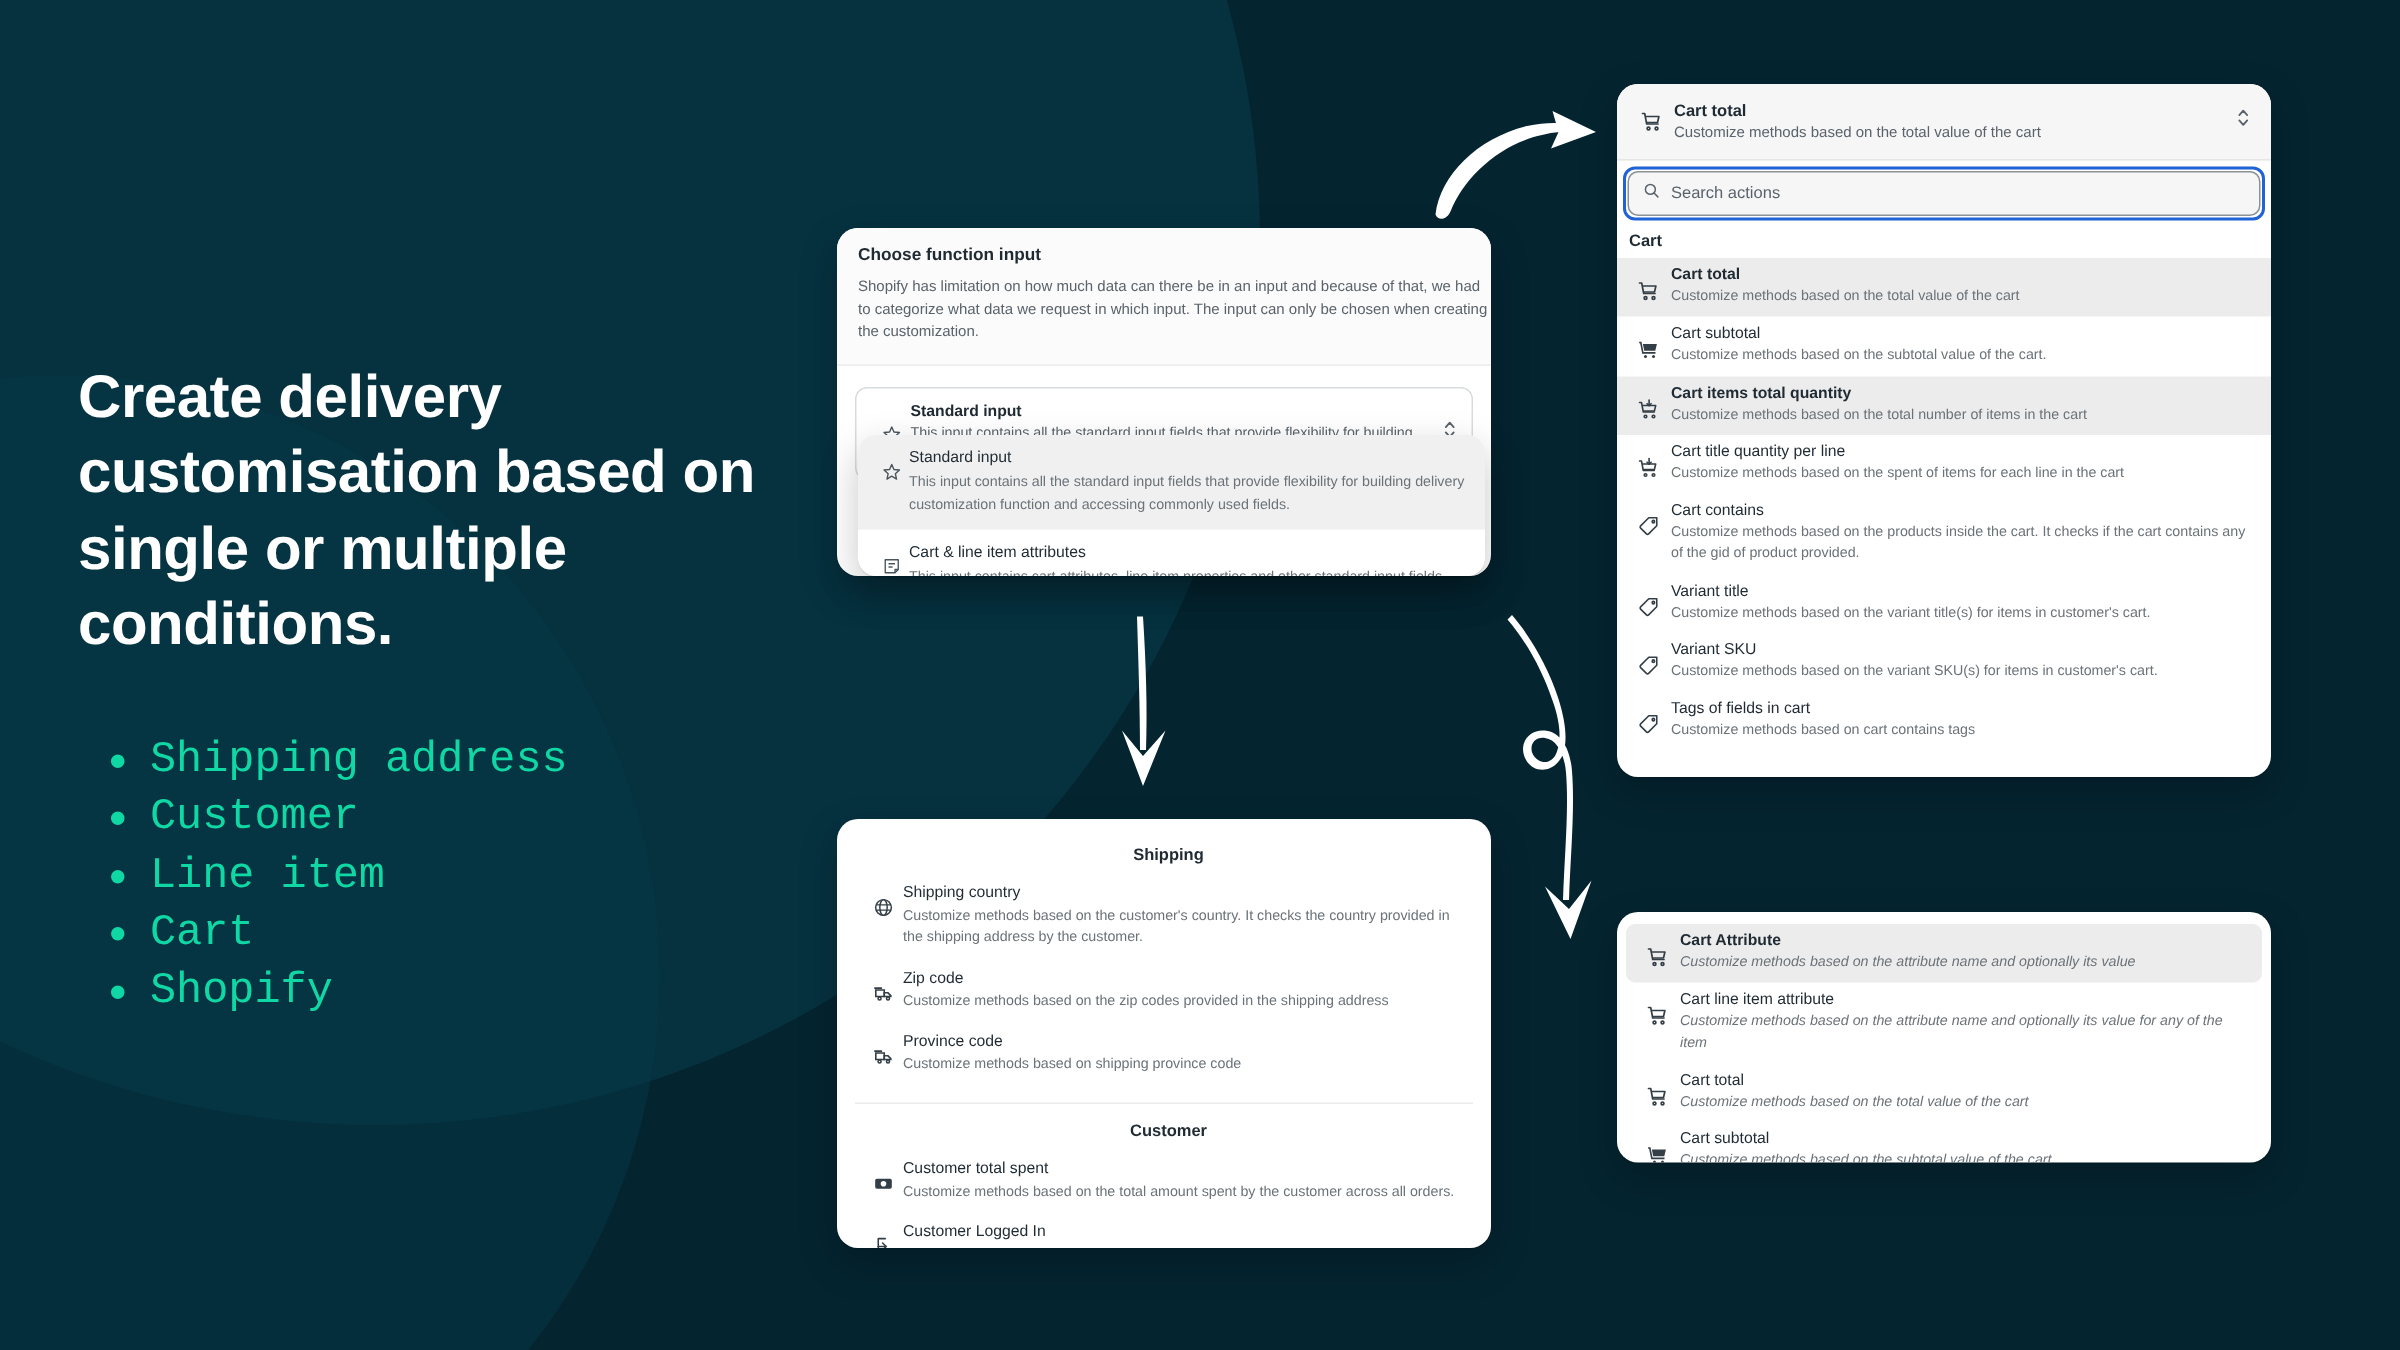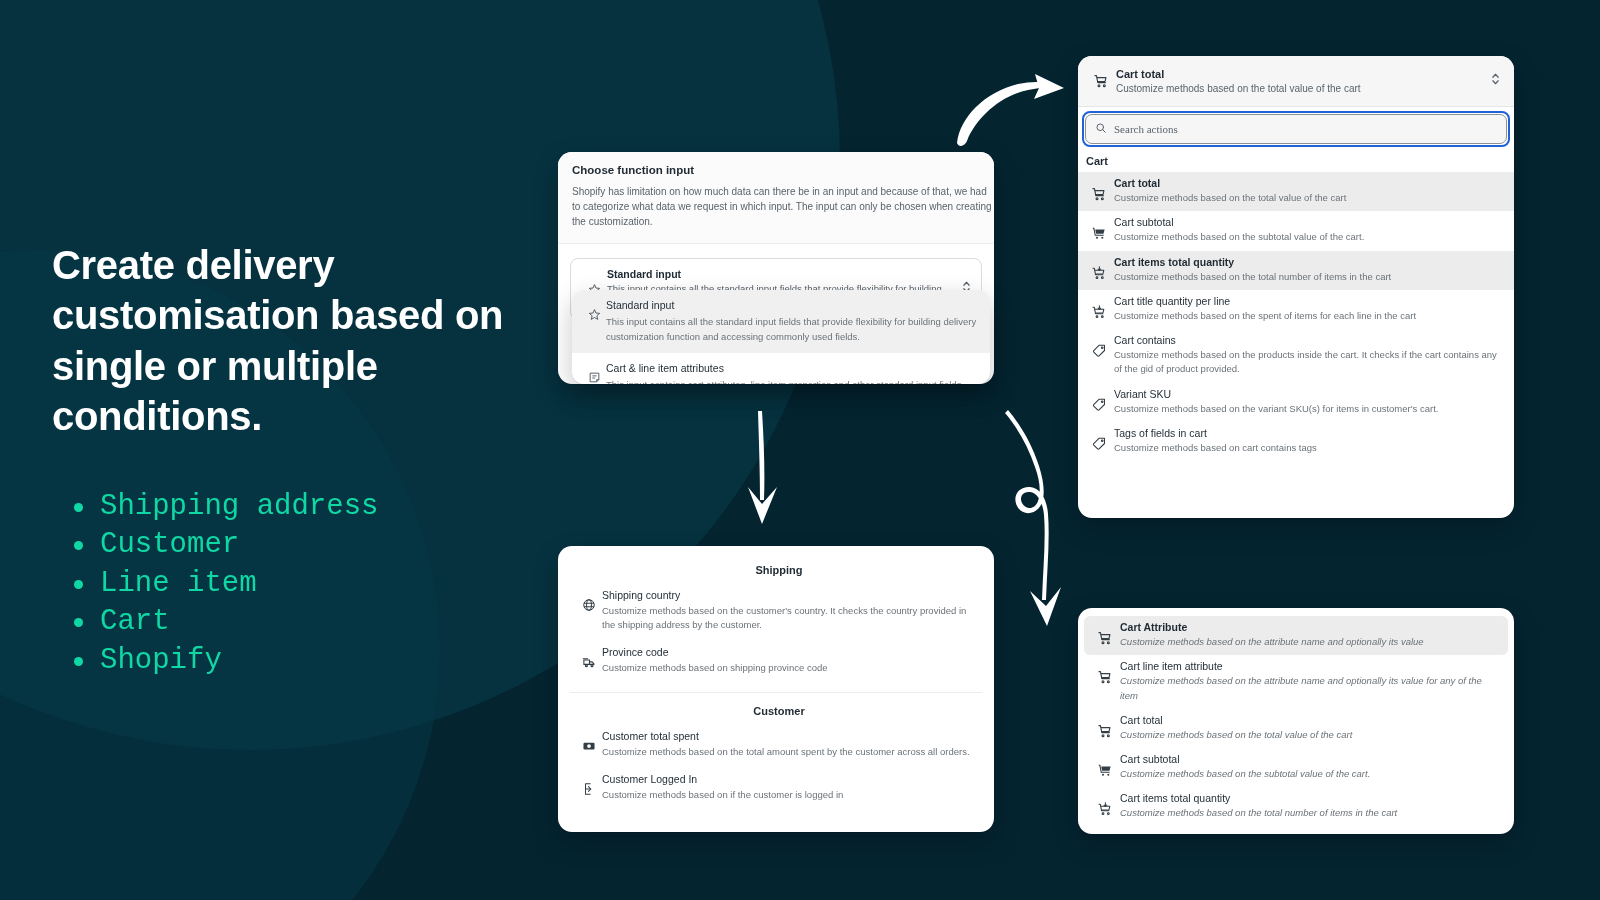--- a/index.html
+++ b/index.html
@@ -165,41 +165,41 @@
   .ca-search {
     display: flex; align-items: center;
     background: #f6f6f7;
     border: 1px solid #8c9196;
     border-radius: 7px;
     padding: 5px 9px;
     gap: 7px;
   }
   .ca-search input {
     border: none; outline: none; background: transparent;
-    font-family: Liberation Serif, serif;
+    font-family: Liberation Sans, sans-serif;
     font-size: 11px; color: #1f2a33;
     flex: 1;
   }
   .ca-search input::placeholder { color: #5a636b; }
   .ca-grouplabel {
     font-size: 11px; font-weight: 700; color: #1f2a33;
     padding: 8px 12px 5px 8px;
   }
   .ca-item { display:flex; align-items:flex-start; padding: 5px 14px 6px 6px; }
   .ca-item.hl { background: #ececec; }
   .ca-item .lead-ico { width: 30px; flex:none; display:flex; justify-content:center; padding-top: 9px; }
   .ca-item .txt { flex:1; }
   .ca-item .opt-title { font-size: 10.5px; color: #1f2a33; margin-bottom: 2px; }
   .ca-item.hl .opt-title { font-weight: 700; }
   .ca-item .opt-desc { font-size: 9.5px; line-height: 1.5; color: #6b7278; }
 
   
   #panel-cart-attribute {
     left: 1078px; top: 608px;
-    width: 436px; height: 226px;
+    width: 436px; height: 167px;
   }
   .cat-inner { padding: 8px 6px 6px 6px; }
   .cat-item { display:flex; align-items:flex-start; padding: 5px 14px 6px 6px; border-radius: 6px;}
   .cat-item.hl { background: #ececec; }
   .cat-item .lead-ico { width: 30px; flex:none; display:flex; justify-content:center; padding-top: 9px; }
   .cat-item .txt { flex:1; }
   .cat-item .opt-title { font-size: 10.5px; color: #1f2a33; margin-bottom: 2px; }
   .cat-item.hl .opt-title { font-weight: 700; }
   .cat-item .opt-desc { font-size: 9.5px; line-height: 1.5; color: #6b7278; font-style: italic; }
 
@@ -292,20 +292,35 @@
             <path d="M3.5 9h17M3.5 15h17"></path>
             <ellipse cx="12" cy="12" rx="4.2" ry="9"></ellipse>
         </svg>
       </span>
       <span class="txt">
         <span class="opt-title" style="display:block">Shipping country</span>
         <span class="opt-desc" style="display:block">Customize methods based on the customer's country. It checks the country provided in the shipping address by the customer.</span>
       </span>
     </div>
 
+    <div class="sc-item">
+      <span class="lead-ico">
+        <svg width="15" height="15" viewBox="0 0 24 24" fill="none" stroke="#333e46" stroke-width="1.7" stroke-linecap="round">
+          <path d="M3 8h9v7H3z"></path>
+            <path d="M12 11h4l3 3v1h-7z"></path>
+            <circle cx="7" cy="17" r="1.6"></circle>
+            <circle cx="16" cy="17" r="1.6"></circle>
+            <line x1="2" y1="6" x2="9" y2="6"></line>
+        </svg>
+      </span>
+      <span class="txt">
+        <span class="opt-title" style="display:block">Zip code</span>
+        <span class="opt-desc" style="display:block">Customize methods based on the zip codes provided in the shipping address</span>
+      </span>
+    </div>
 
     <div class="sc-item">
       <span class="lead-ico">
         <svg width="15" height="15" viewBox="0 0 24 24" fill="none" stroke="#333e46" stroke-width="1.7" stroke-linecap="round">
           <path d="M3 8h9v7H3z"></path>
             <path d="M12 11h4l3 3v1h-7z"></path>
             <circle cx="7" cy="17" r="1.6"></circle>
             <circle cx="16" cy="17" r="1.6"></circle>
             <line x1="2" y1="6" x2="9" y2="6"></line>
         </svg>
@@ -457,20 +472,32 @@
         <path d="M11.5 3.5H20v8.5l-8.7 8.7a1.6 1.6 0 0 1-2.3 0l-6.2-6.2a1.6 1.6 0 0 1 0-2.3z"></path>
         <circle cx="16.4" cy="7.6" r="1.3"></circle>
       </svg>
     </span>
     <span class="txt">
       <span class="opt-title" style="display:block">Cart contains</span>
       <span class="opt-desc" style="display:block">Customize methods based on the products inside the cart. It checks if the cart contains any of the gid of product provided.</span>
     </span>
   </div>
 
+  <div class="ca-item">
+    <span class="lead-ico">
+      <svg width="15" height="15" viewBox="0 0 24 24" fill="none" stroke="#333e46" stroke-width="1.7" stroke-linejoin="round">
+        <path d="M11.5 3.5H20v8.5l-8.7 8.7a1.6 1.6 0 0 1-2.3 0l-6.2-6.2a1.6 1.6 0 0 1 0-2.3z"></path>
+        <circle cx="16.4" cy="7.6" r="1.3"></circle>
+      </svg>
+    </span>
+    <span class="txt">
+      <span class="opt-title" style="display:block">Variant title</span>
+      <span class="opt-desc" style="display:block">Customize methods based on the variant title(s) for items in customer's cart.</span>
+    </span>
+  </div>
 
   <div class="ca-item">
     <span class="lead-ico">
       <svg width="15" height="15" viewBox="0 0 24 24" fill="none" stroke="#333e46" stroke-width="1.7" stroke-linejoin="round">
         <path d="M11.5 3.5H20v8.5l-8.7 8.7a1.6 1.6 0 0 1-2.3 0l-6.2-6.2a1.6 1.6 0 0 1 0-2.3z"></path>
         <circle cx="16.4" cy="7.6" r="1.3"></circle>
       </svg>
     </span>
     <span class="txt">
       <span class="opt-title" style="display:block">Variant SKU</span>

